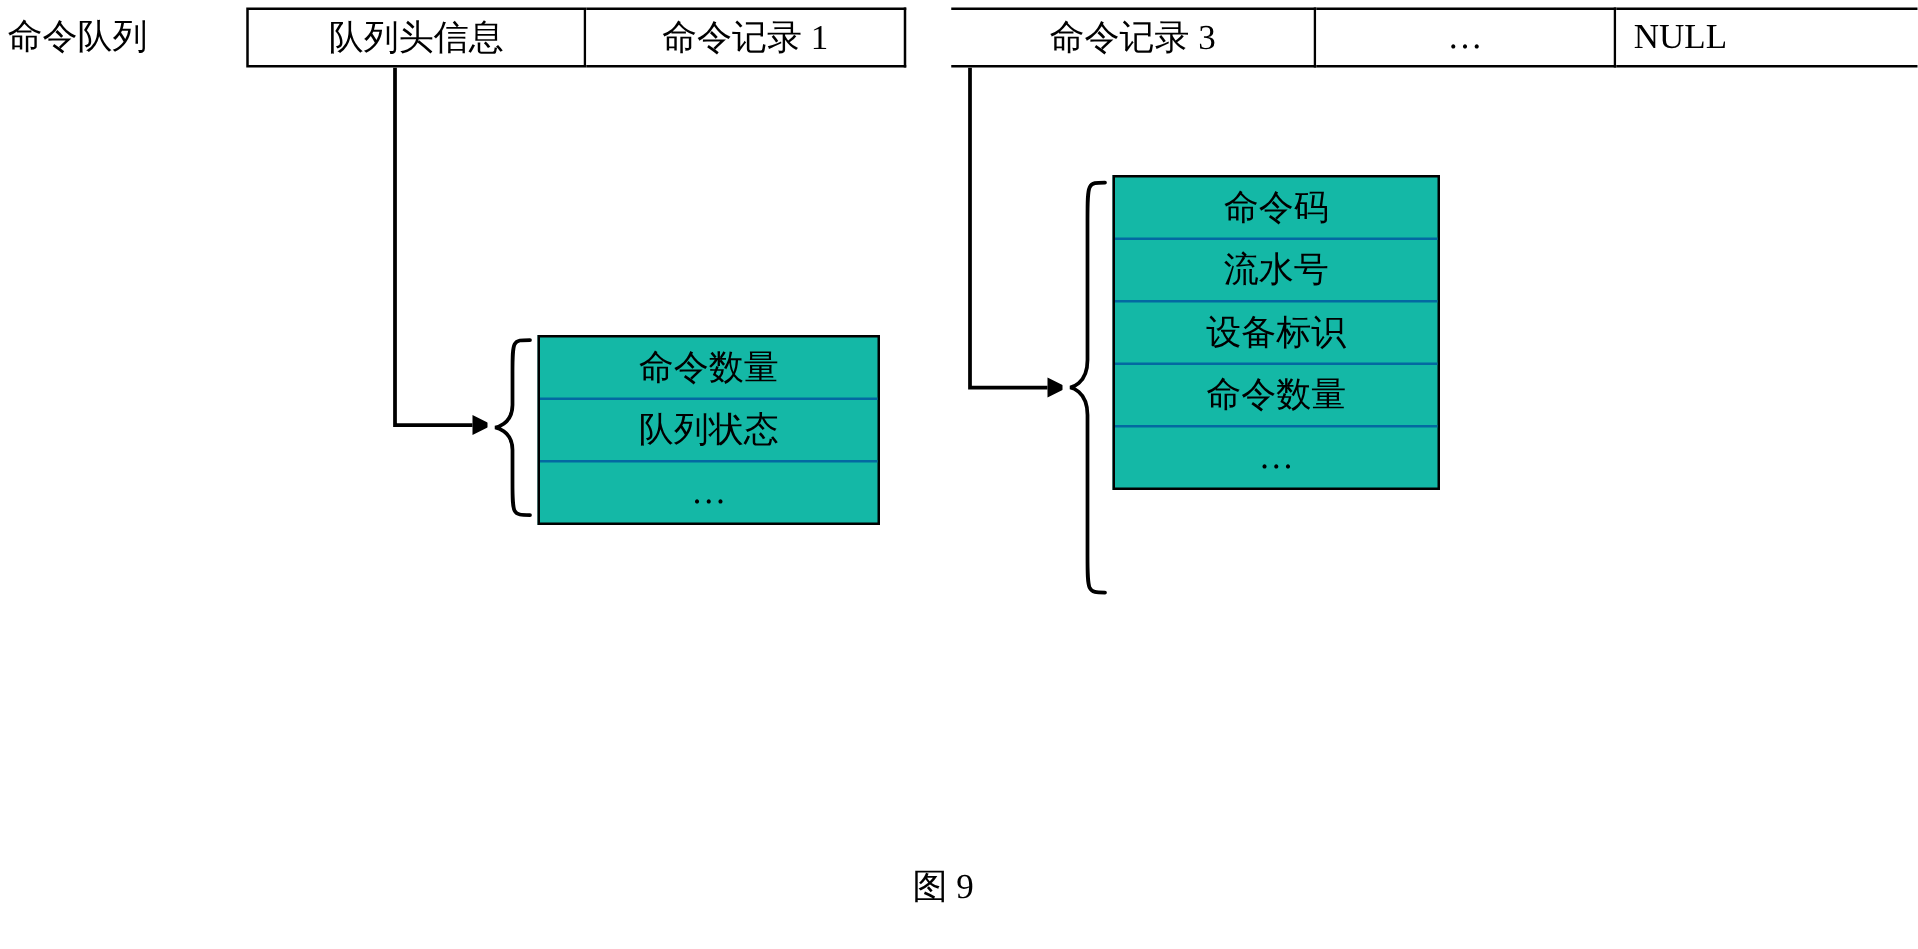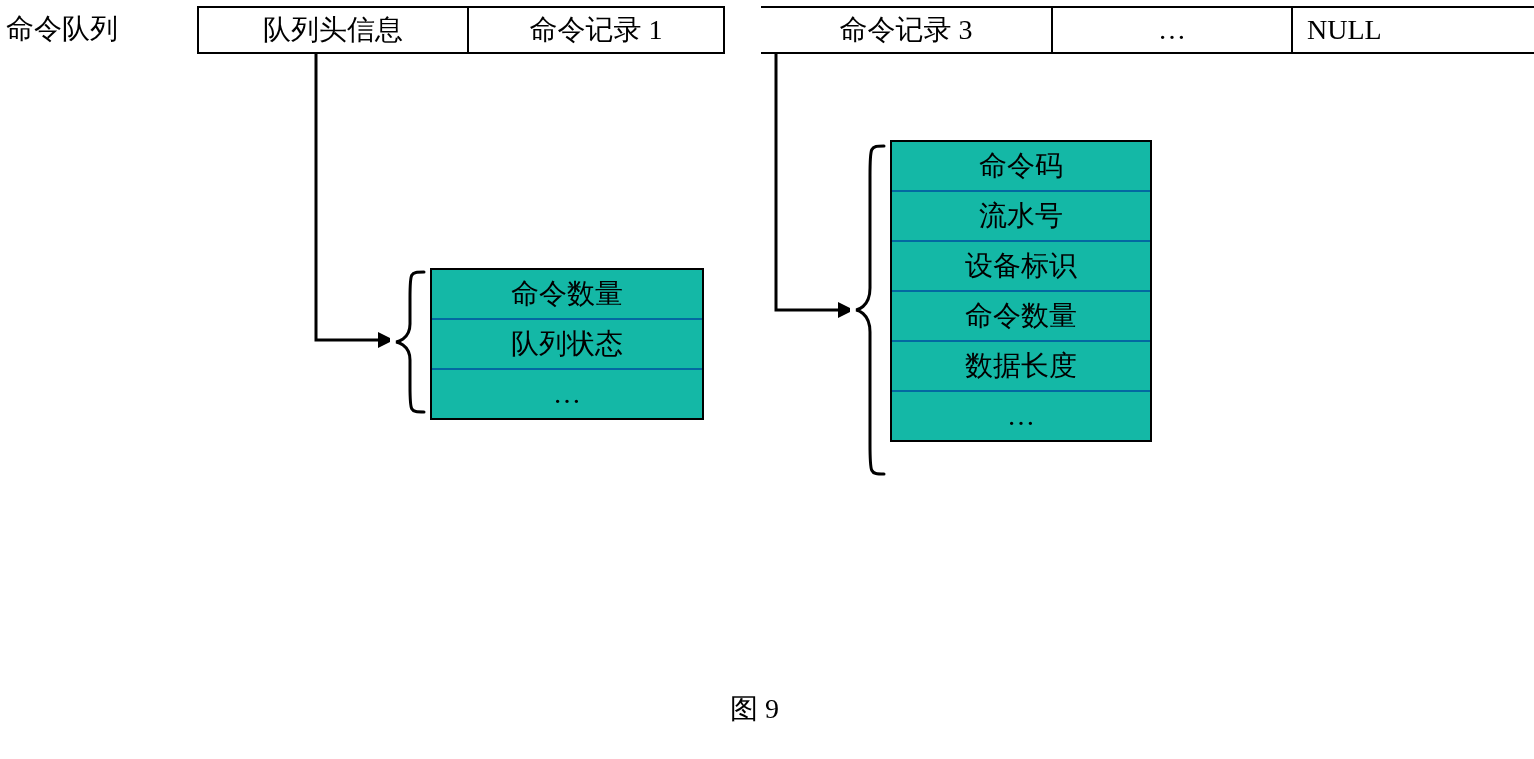--- a/index.html
+++ b/index.html
@@ -109,19 +109,18 @@
     <svg viewBox="0 0 38 340" preserveAspectRatio="none">
       <path d="M 34 6 C 20 6 20 6 20 36 L 20 148 C 20 168 6 170 6 170 C 6 170 20 172 20 192 L 20 304 C 20 334 20 334 34 334" stroke="#000" stroke-width="3" fill="none" stroke-linecap="round"></path>
     </svg>
   </div>
 
   <div class="abs table" style="left:890px; top:140px; width:262px;">
     <div class="cell">命令码</div>
     <div class="cell">流水号</div>
     <div class="cell">设备标识</div>
     <div class="cell">命令数量</div>
-    <div class="cell">数据长度</div>
     <div class="cell">…</div>
   </div>
 
   <div class="abs label" style="left:730px; top:690px;">图 9</div>
 
 </div>
 
 </body></html>

